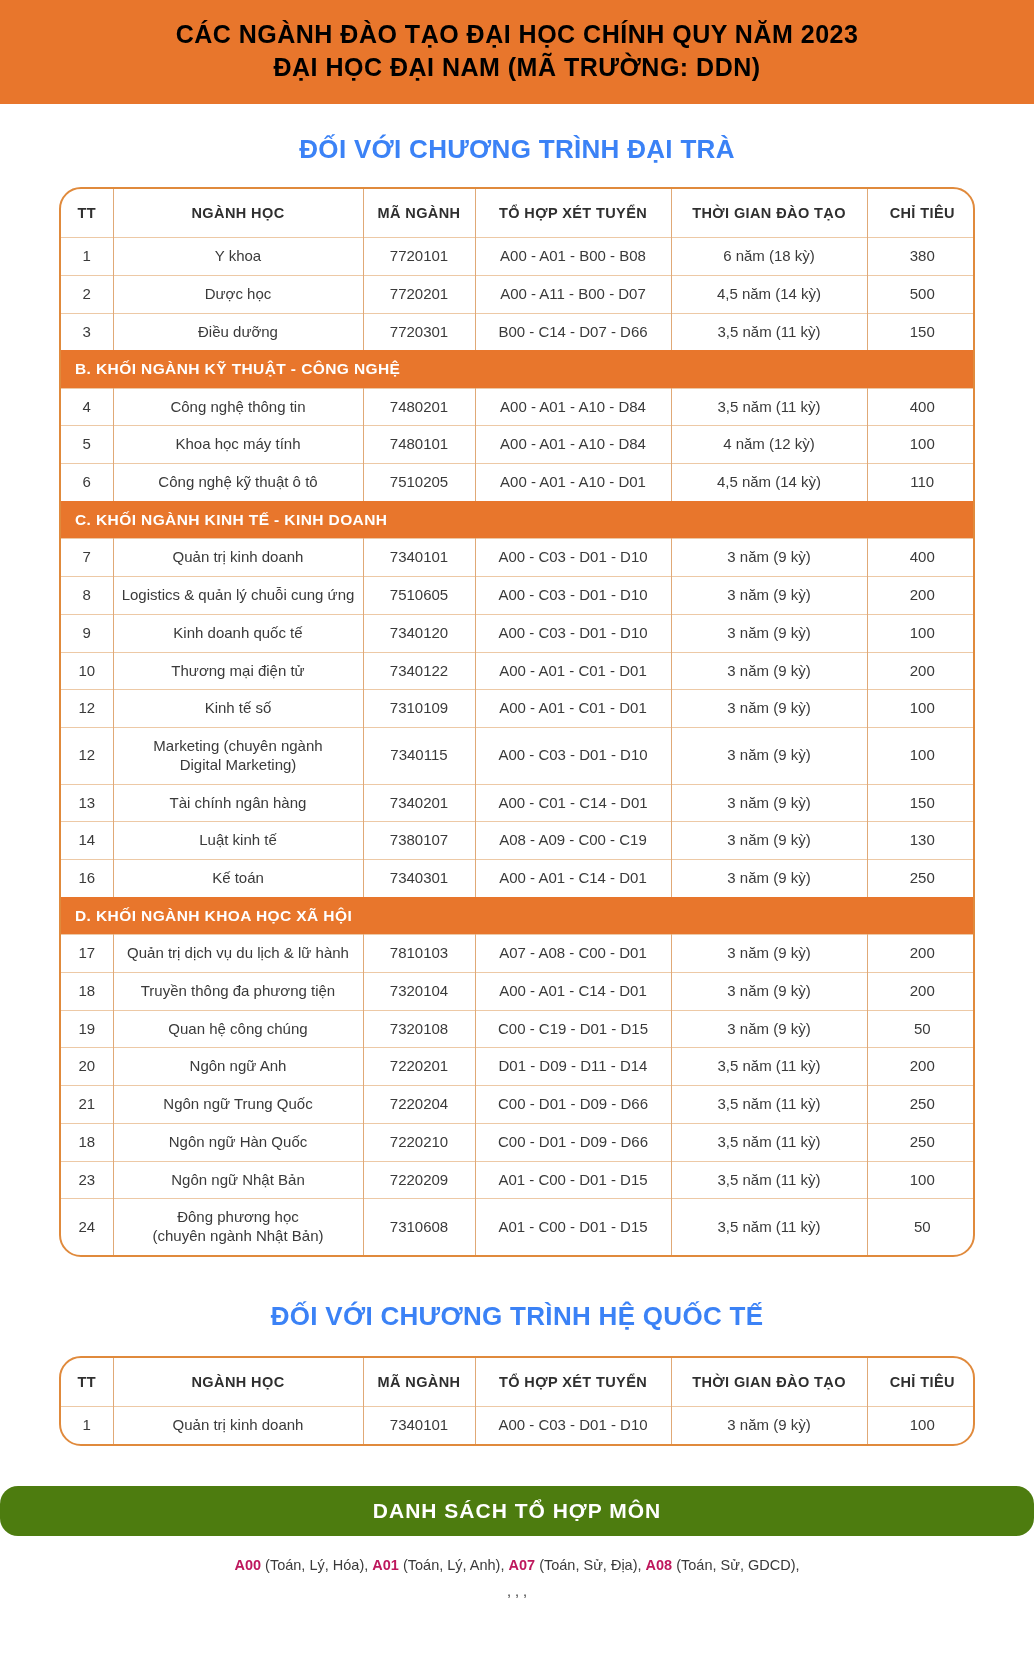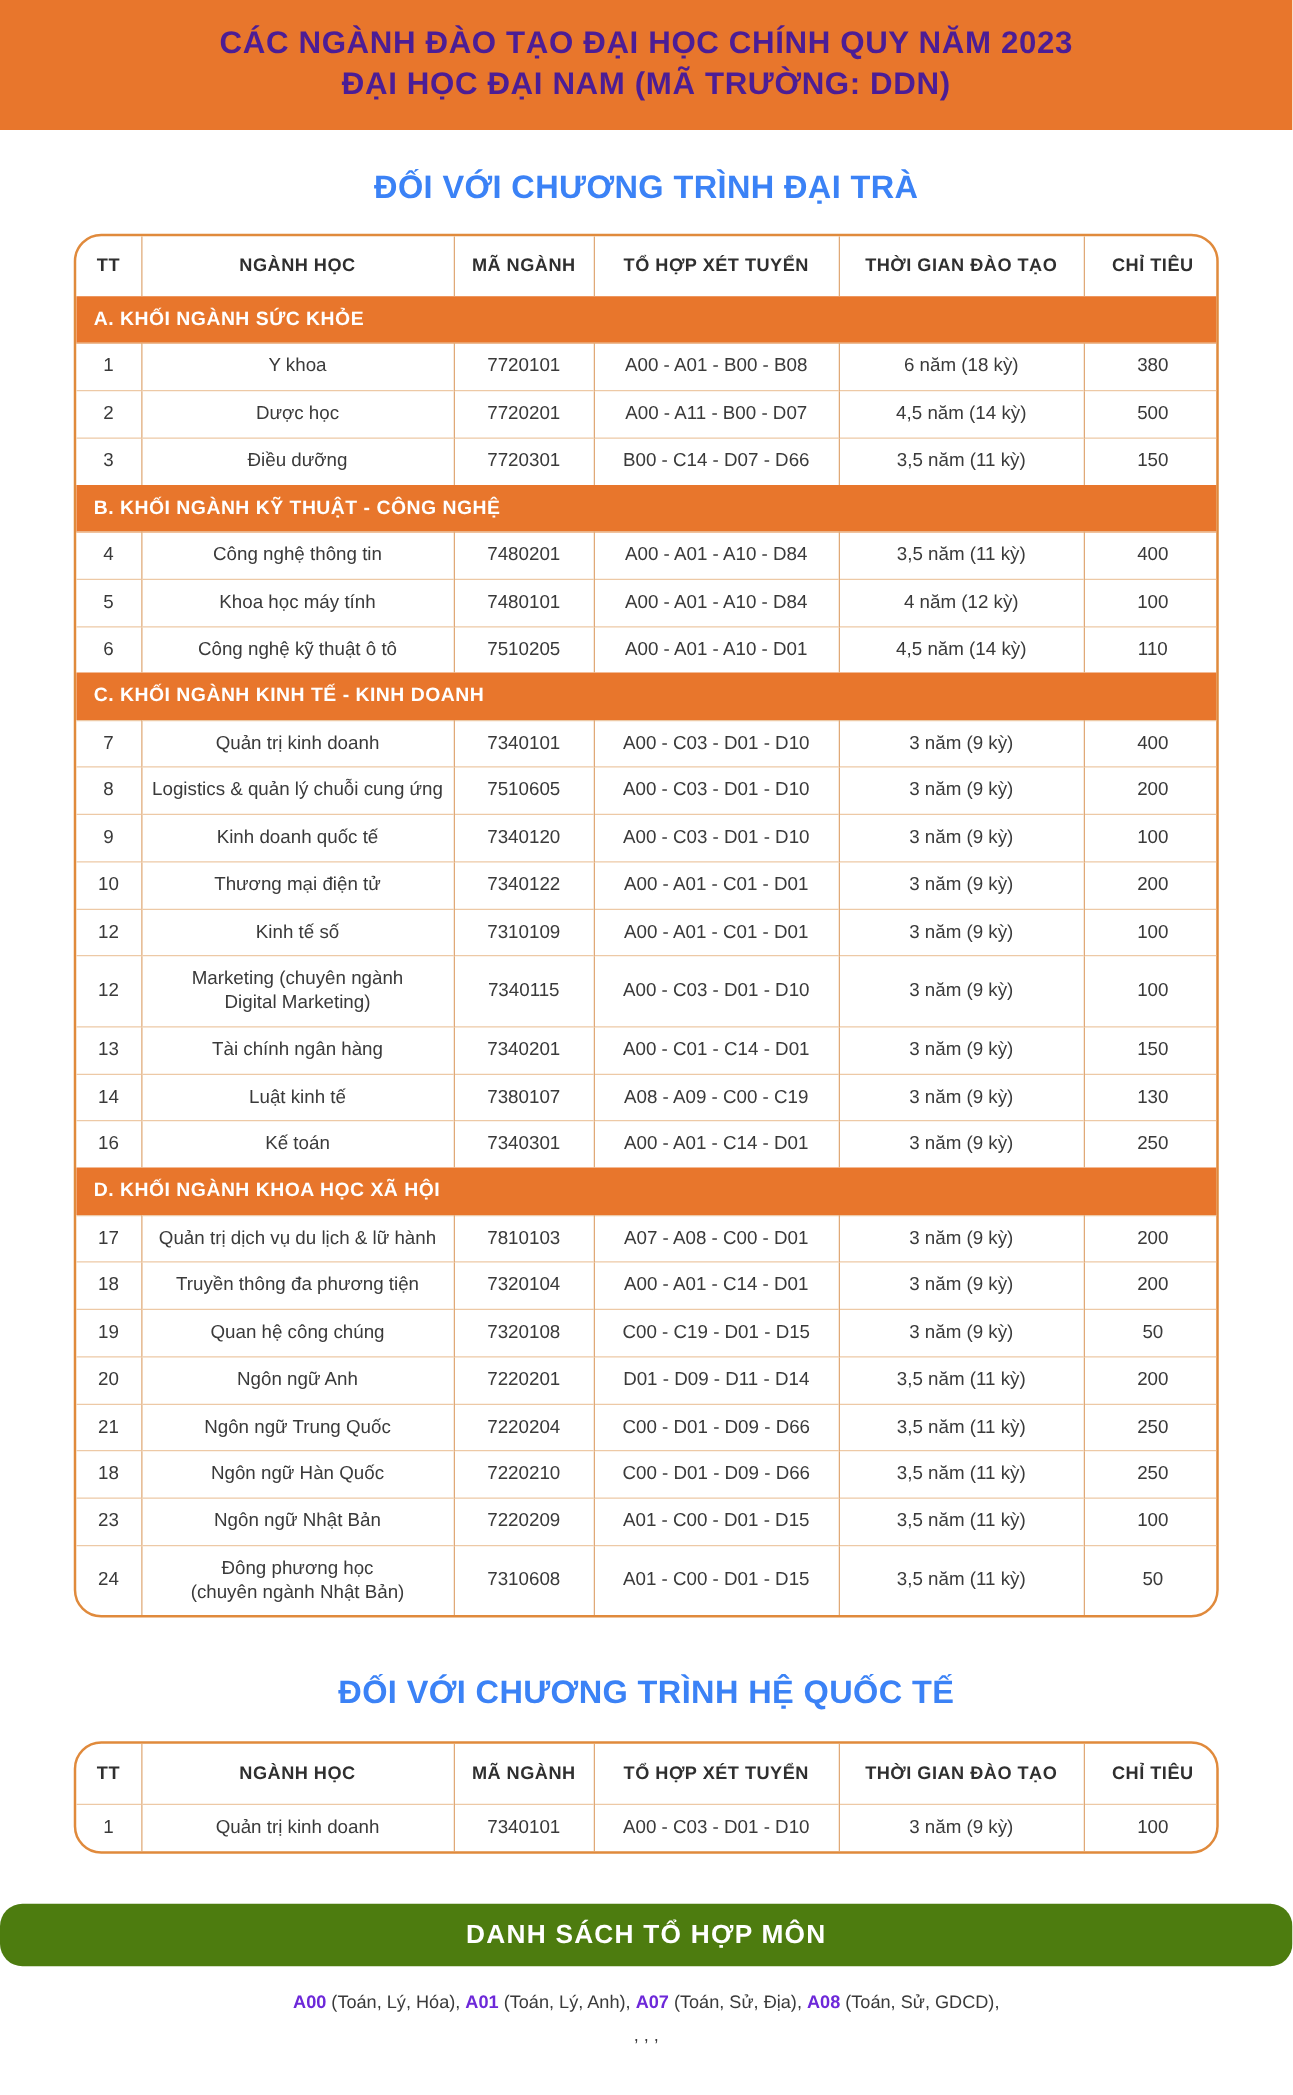--- a/index.html
+++ b/index.html
@@ -12,21 +12,21 @@
   body { width: 1034px; min-height: 1676px; position: relative; }
 
   
   .header-band {
     background: #e8762c;
     width: 1034px;
     padding: 18px 20px 20px 20px;
     text-align: center;
   }
   .header-band .hline {
-    color: #4c1d95;
+    color: #000000;
     font-weight: bold;
     font-size: 25px;
     letter-spacing: 0.5px;
     line-height: 1.32;
     font-family: "Liberation Sans", sans-serif;
   }
 
   
   .section-title {
     text-align: center;
@@ -118,21 +118,21 @@
   .footer-body {
     padding: 16px 20px 22px 20px;
     text-align: center;
   }
   .combo-line {
     font-size: 14.5px;
     color: #3a3a3a;
     line-height: 1.85;
     white-space: nowrap;
   }
-  .code { color: #6d28d9; font-weight: bold; }
+  .code { color: #be185d; font-weight: bold; }
 </style>
 </head>
 <body>
 
 <div class="header-band">
   <div class="hline">CÁC NGÀNH ĐÀO TẠO ĐẠI HỌC CHÍNH QUY NĂM 2023</div>
   <div class="hline">ĐẠI HỌC ĐẠI NAM (MÃ TRƯỜNG: DDN)</div>
 </div>
 
 <div class="section-title">ĐỐI VỚI CHƯƠNG TRÌNH ĐẠI TRÀ</div>
@@ -151,23 +151,20 @@
       <tr id="s1-head">
           <th>TT</th>
           <th>NGÀNH HỌC</th>
           <th>MÃ NGÀNH</th>
           <th>TỔ HỢP XÉT TUYỂN</th>
           <th>THỜI GIAN ĐÀO TẠO</th>
           <th>CHỈ TIÊU</th>
         </tr>
     </thead>
     <tbody id="s1-body">
-        <tr class="section-row">
-          <td colspan="6">A. KHỐI NGÀNH SỨC KHỎE</td>
-        </tr>
         <tr>
           <td class="col-tt">1</td>
           <td class="col-name">Y khoa</td>
           <td class="col-code">7720101</td>
           <td class="col-combo">A00 - A01 - B00 - B08</td>
           <td class="col-dur">6 năm (18 kỳ)</td>
           <td class="col-quota">380</td>
         </tr>
         <tr>
           <td class="col-tt">2</td>

